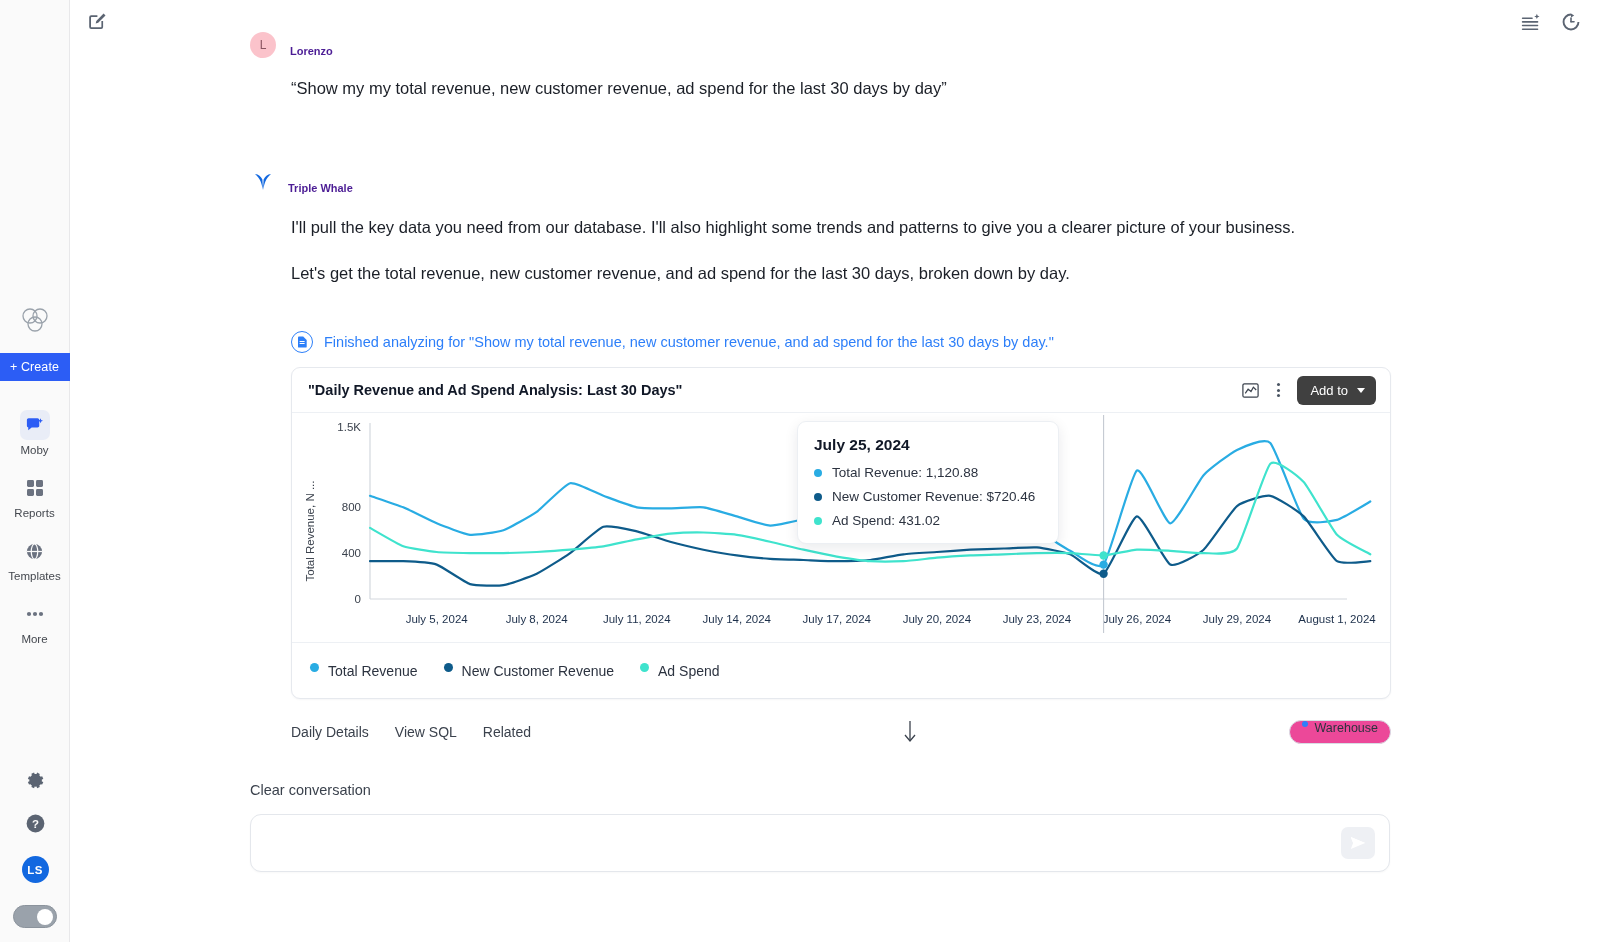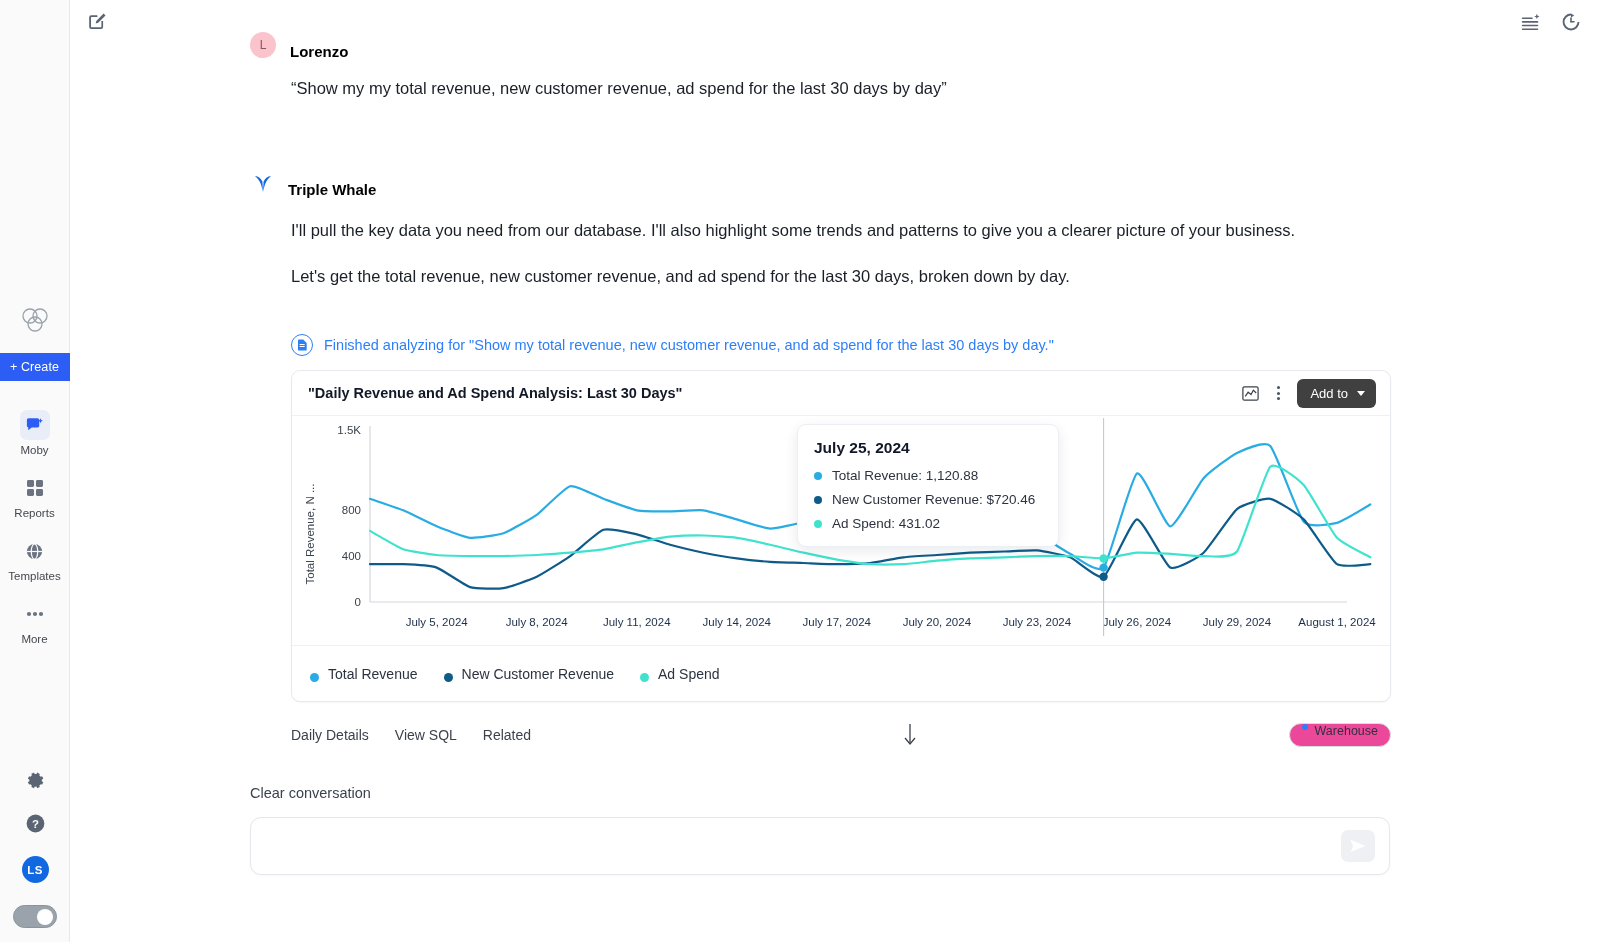--- a/index.html
+++ b/index.html
@@ -86,21 +86,21 @@
   
   .msg-user-head {
     display: flex; align-items: center; gap: 14px;
     margin-top: -12px; height: 26px; overflow: hidden;
   }
   .avatar-pink {
     width: 26px; height: 26px; border-radius: 50%;
     background: #fbc3cb; color: #8a5460;
     font-size: 12px; display: flex; align-items: center; justify-content: center;
   }
-  .msg-name { font-size: 15px; font-weight: bold; color: #000000; margin-top: 12px; }
+  .msg-name { font-size: 11px; font-weight: bold; color: #4c1d95; margin-top: 12px; }
   .user-question {
     margin-top: 18px; font-size: 16.5px; color: #1b1f27;
     line-height: 24px; padding-left: 41px;
   }
   .msg-bot-head {
     display: flex; align-items: center; gap: 12px;
     margin-top: 69px;
   }
   .bot-logo { width: 26px; height: 26px; display: flex; align-items: center; justify-content: center; }
   .bot-body { padding-left: 41px; }
@@ -149,21 +149,21 @@
     width: 0; height: 0;
     border-left: 4px solid transparent; border-right: 4px solid transparent;
     border-top: 5px solid #fff;
   }
   .chart-plot { position: relative; height: 229px; background: #fff; padding: 0; }
   .chart-legend {
     height: 56px; display: flex; align-items: center; gap: 26px;
     padding-left: 18px;
     border-top: 1px solid #edf0f4;
   }
-  .legend-item { display: flex; align-items: flex-end; gap: 9px; cursor: pointer; }
+  .legend-item { display: flex; align-items: flex-start; gap: 9px; cursor: pointer; }
   .legend-dot { width: 9px; height: 9px; border-radius: 50%; }
   .legend-label { font-size: 14px; color: #2c3340; }
 
   
   .chart-tooltip {
     position: absolute; left: 505px; top: 8px;
     width: 262px;
     background: #ffffff;
     border: 1px solid #eceff3;
     border-radius: 9px;

